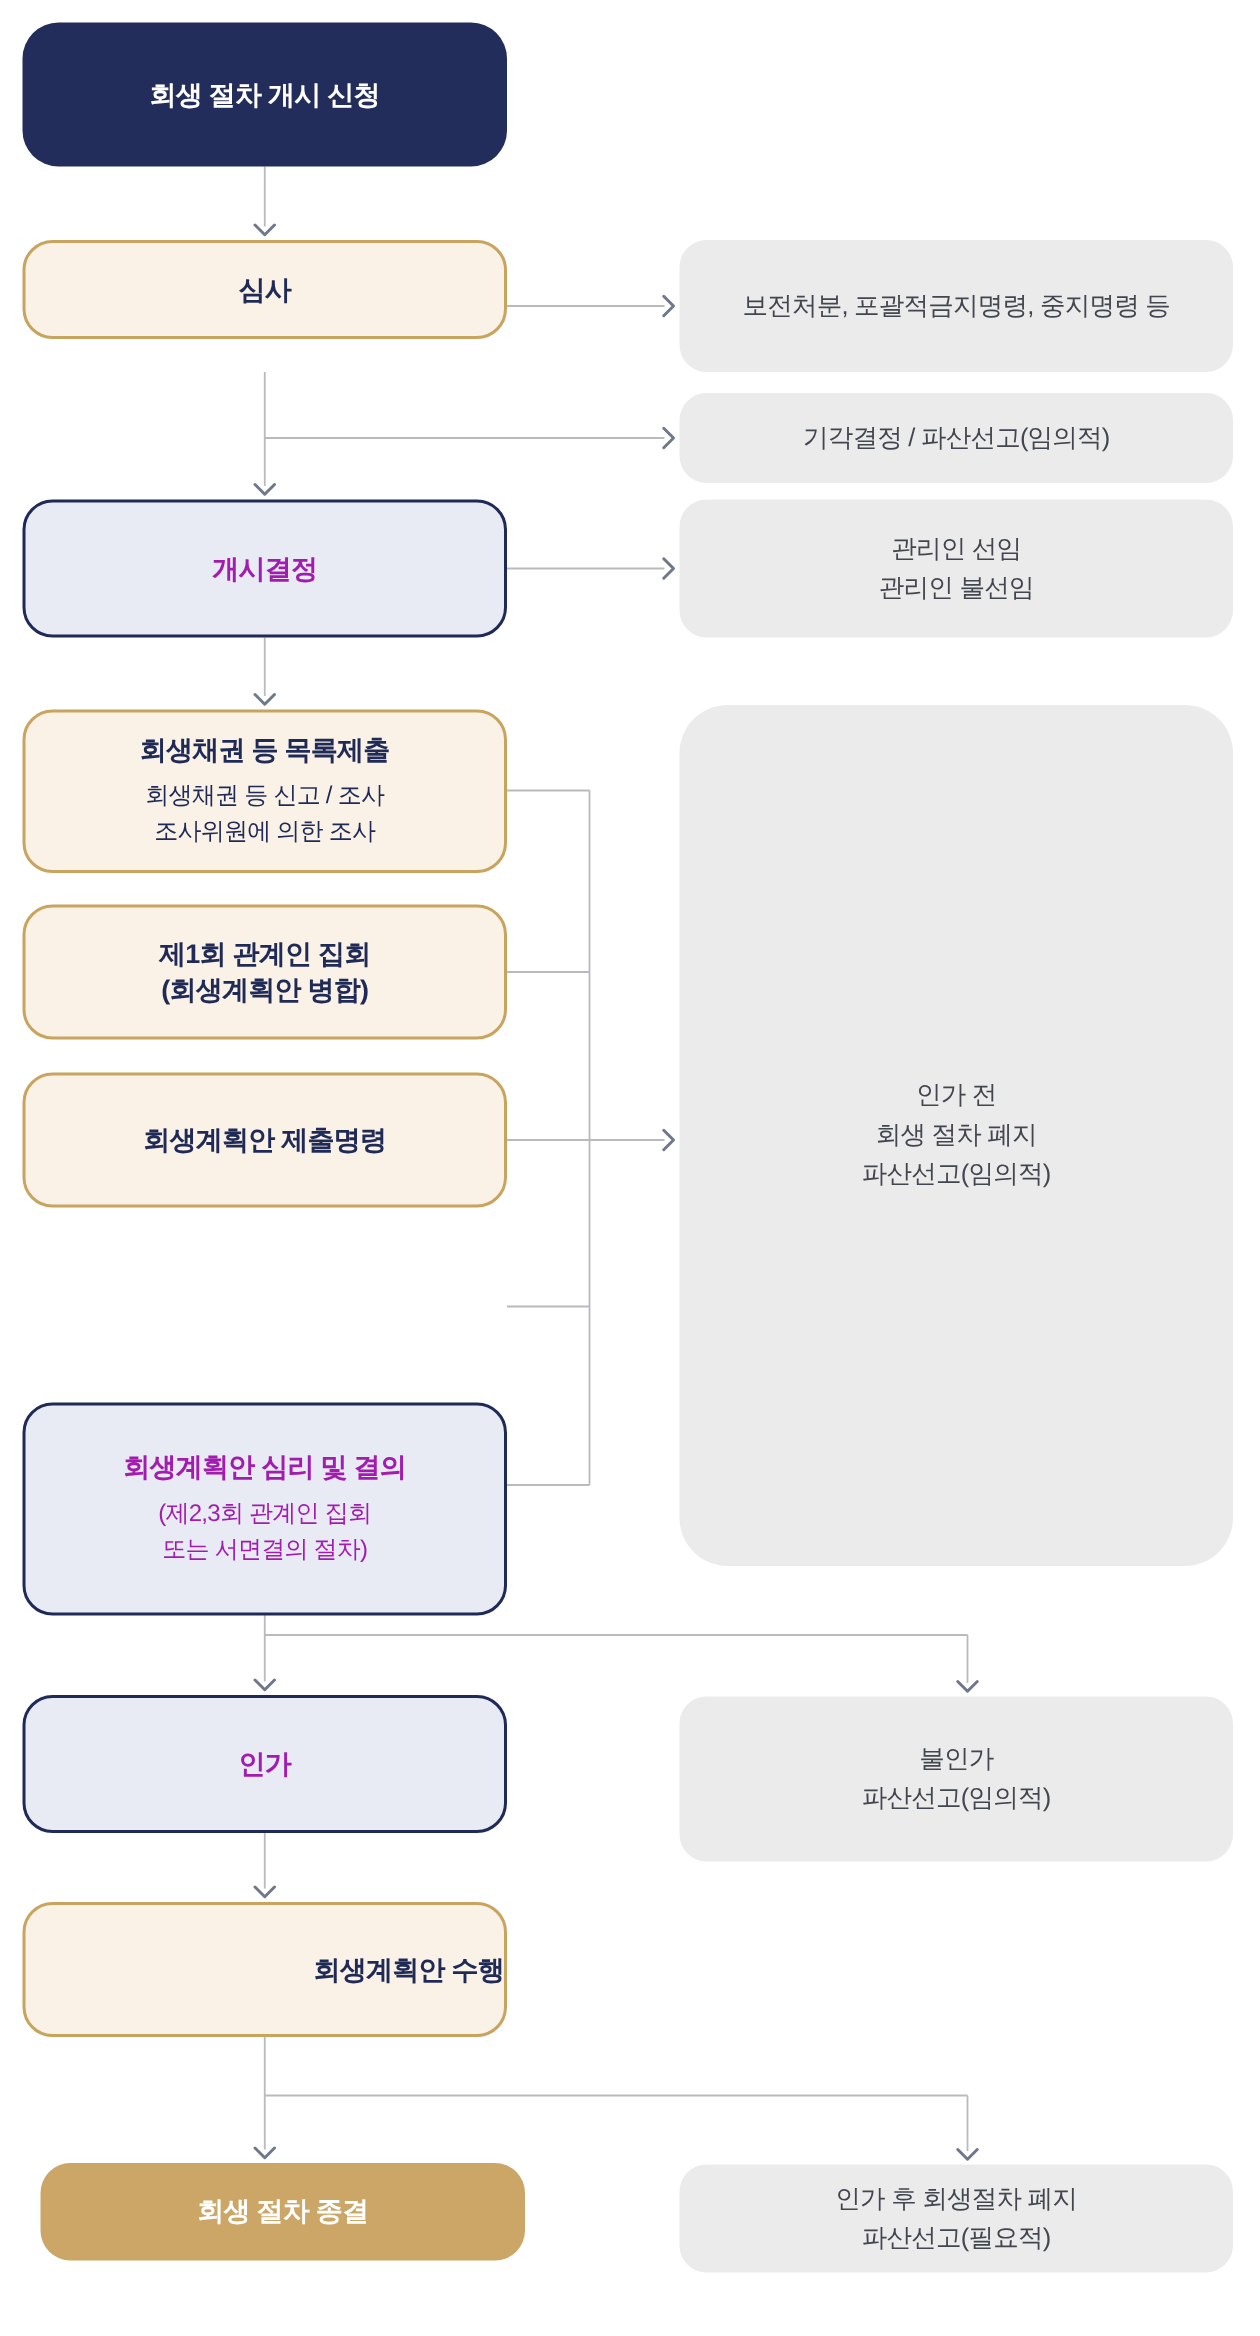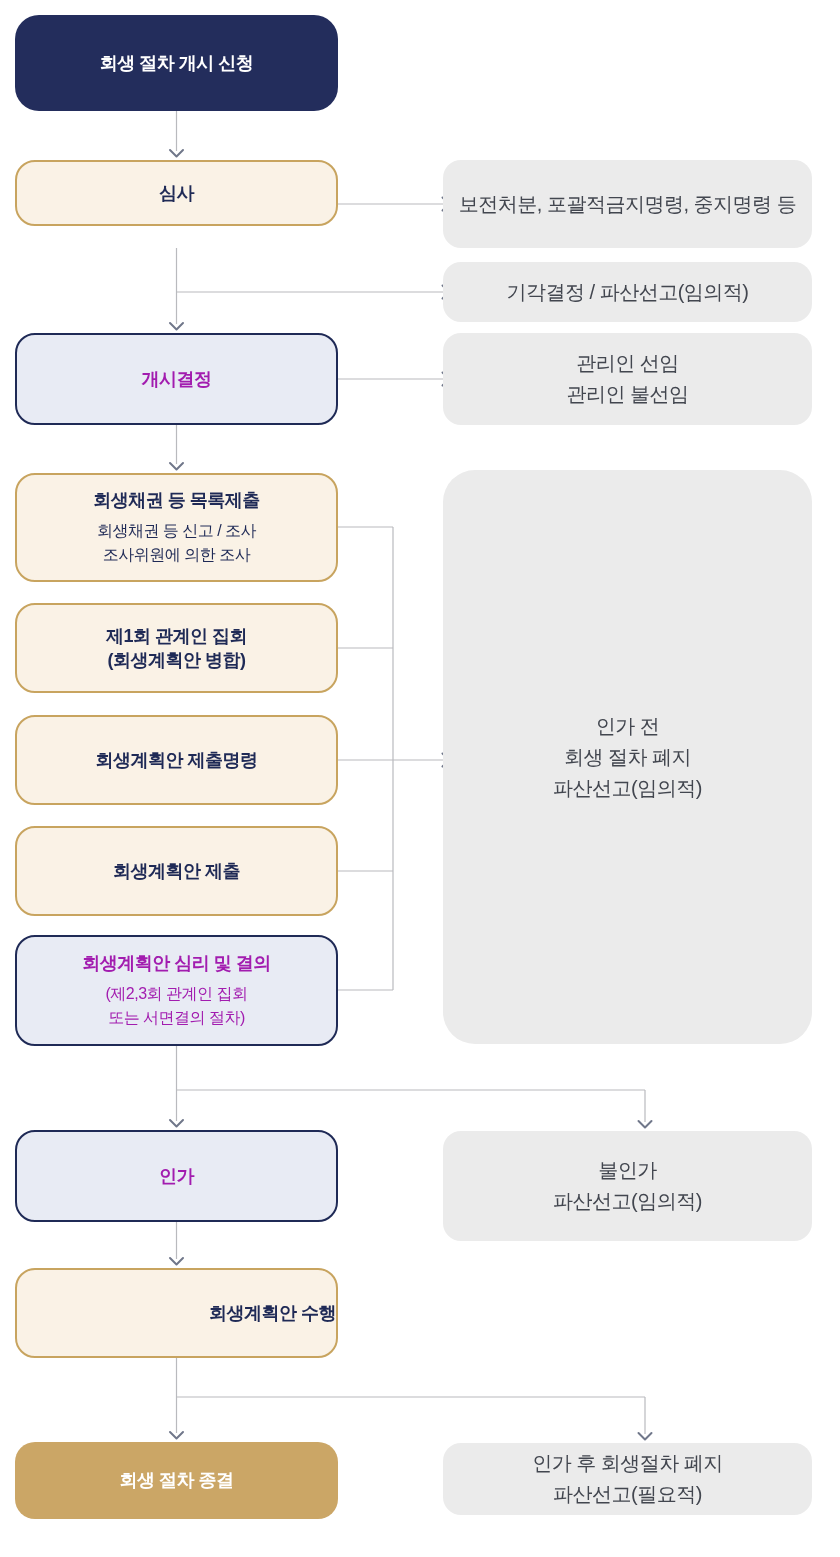--- a/index.html
+++ b/index.html
@@ -17,24 +17,24 @@
     text-align:center; border-radius:20px;
   }
   .node .title { font-size:18px; font-weight:700; letter-spacing:-0.5px; line-height:1.35; }
   .node .sub { font-size:16px; font-weight:500; letter-spacing:-0.5px; line-height:1.5; margin-top:7px; }
   .node--navy { background:#232d5c; color:#ffffff; border-radius:24px; }
   .node--cream { background:#faf2e6; border:2.5px solid #c8a45f; color:#1f2a56; }
   .node--blue  { background:#e8ebf4; border:2.5px solid #1f2a56; color:#a21caf; }
   .node--gold  { background:#cba666; color:#ffffff; }
 
   .note {
-    position:absolute; left:443px; width:369px; box-sizing:border-box;
+    position:absolute; left:453px; width:369px; box-sizing:border-box;
     background:#ebebeb; border-radius:18px; color:#42464f;
     display:flex; flex-direction:column; align-items:center; justify-content:center;
-    text-align:center; font-size:20px; font-weight:500; letter-spacing:-0.5px; line-height:1.55;
+    text-align:center; font-size:17px; font-weight:500; letter-spacing:-0.5px; line-height:1.55;
   }
   .note--big { border-radius:32px; }
 </style>
 </head>
 <body>
 
 <div class="canvas">
 
   <svg class="connectors" viewBox="0 0 840 1557" xmlns="http://www.w3.org/2000/svg">
     <g>
@@ -112,41 +112,38 @@
     <div class="title">
       <div>제1회 관계인 집회</div>
       <div>(회생계획안 병합)</div>
     </div>
   </div>
 
   <div class="node node--cream" style="top:715px; height:90px;">
     <div class="title">회생계획안 제출명령</div>
   </div>
 
-  <div class="node node--cream" style="top:826px; height:90px;">
-    <div class="title">회생계획안 제출</div>
-  </div>
 
-  <div class="node node--blue" style="top:935px; height:111px;">
+  <div class="node node--blue" style="top:935px; height:142px;">
     <div class="title">회생계획안 심리 및 결의</div>
     <div class="sub">
       <div>(제2,3회 관계인 집회</div>
       <div>또는 서면결의 절차)</div>
     </div>
   </div>
 
   <div class="node node--blue" style="top:1130px; height:92px;">
     <div class="title">인가</div>
   </div>
 
   <div class="node node--cream" style="top:1268px; height:90px;align-items:flex-end;">
     <div class="title">회생계획안 수행</div>
   </div>
 
-  <div class="node node--gold" style="top:1442px; height:77px;">
+  <div class="node node--gold" style="top:1442px; height:65px;margin-left:12px;">
     <div class="title">회생 절차 종결</div>
   </div>
 
   <div class="note" style="top:160px; height:88px;">
     <div>보전처분, 포괄적금지명령, 중지명령 등</div>
   </div>
 
   <div class="note" style="top:262px; height:60px;">
     <div>기각결정 / 파산선고(임의적)</div>
   </div>

